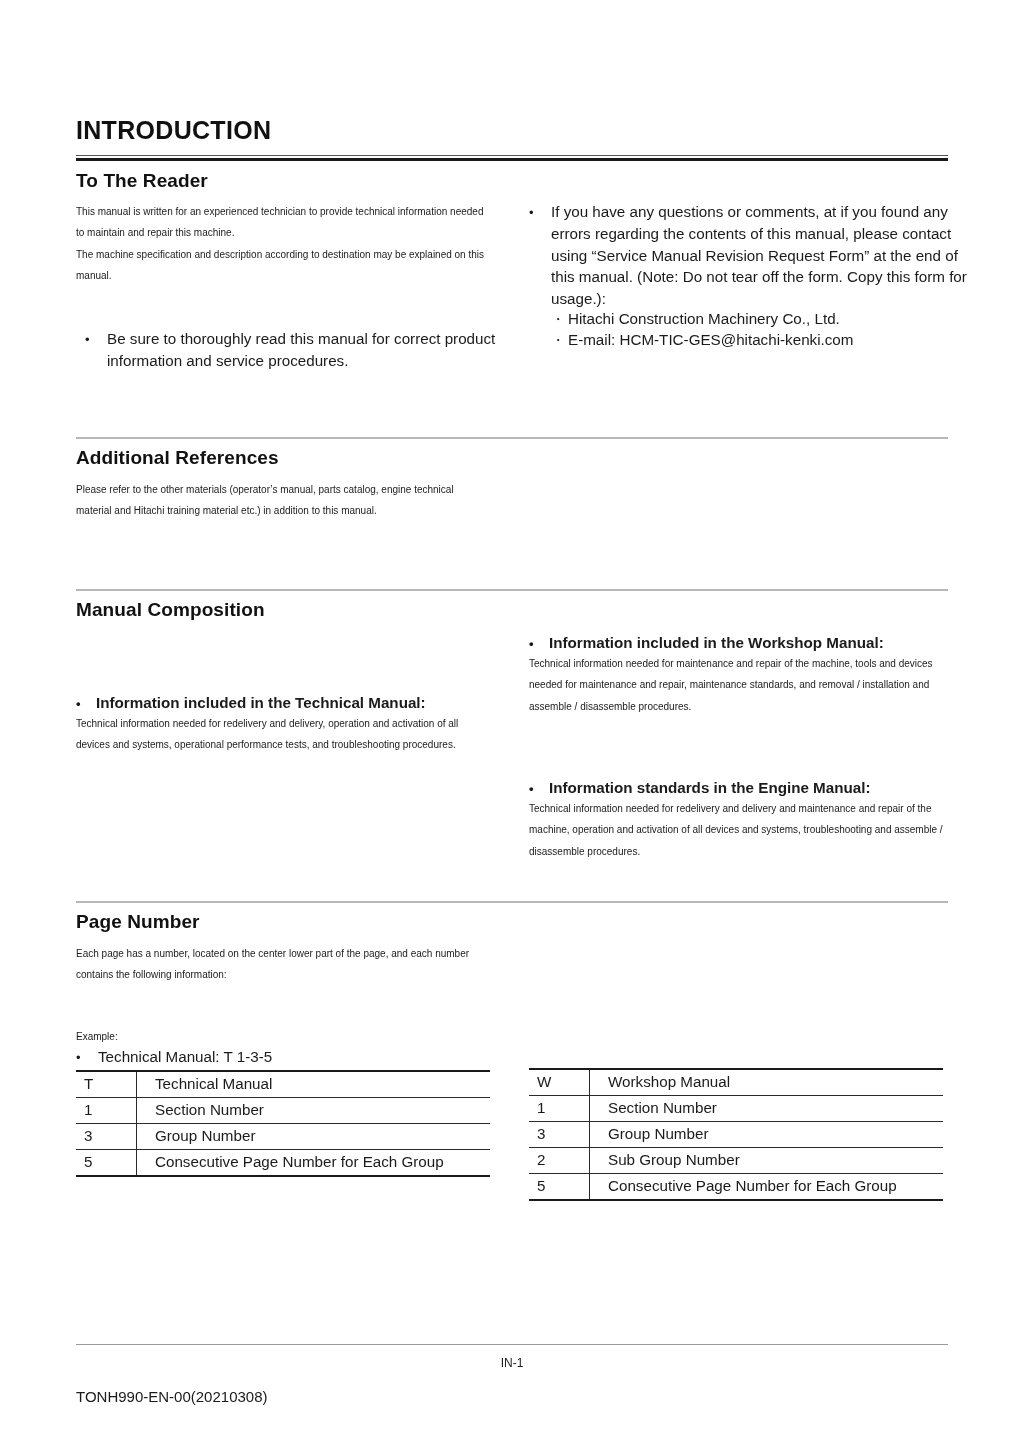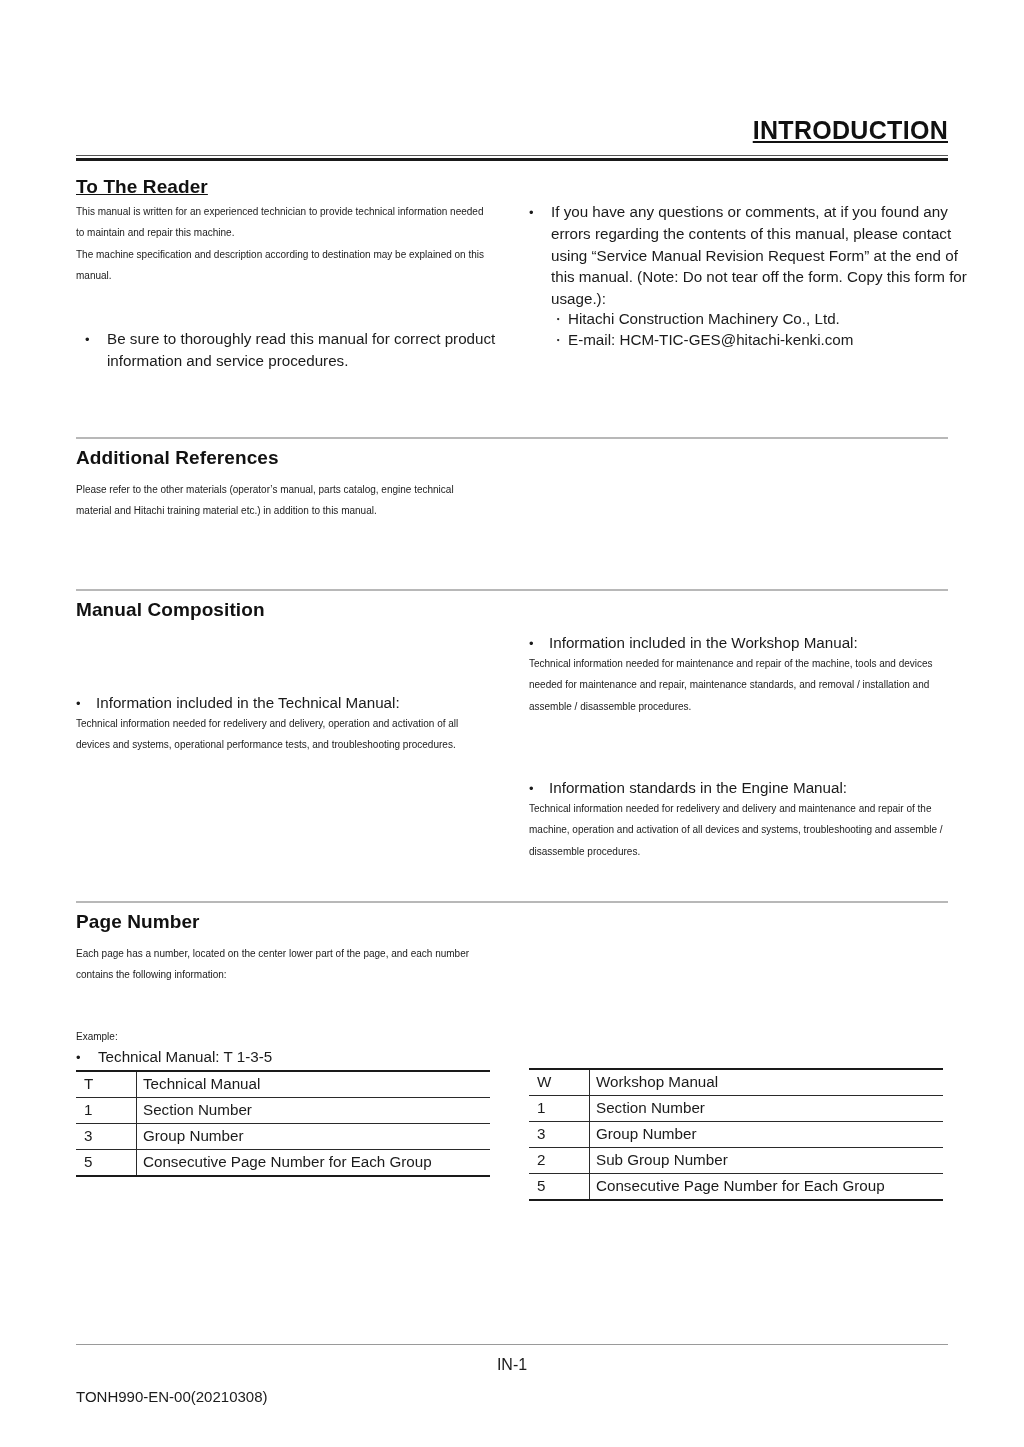--- a/index.html
+++ b/index.html
@@ -24,26 +24,25 @@
     height: 1447px;
     box-sizing: border-box;
   }
 
   
   .doc-title {
     position: absolute;
     left: 76px;
     top: 116px;
     width: 872px;
-    text-align: right;
+    text-align: left;
     font-size: 25px;
     font-weight: bold;
     letter-spacing: 0.3px;
     color: #111;
-    text-decoration: underline;
   }
 
   .title-rule {
     position: absolute;
     left: 76px;
     width: 872px;
   }
   .title-rule .thin {
     height: 1px;
     background: #555;
@@ -91,20 +90,21 @@
     line-height: 21.4px;
     color: #1b1b1b;
   }
 
   
   .bullet-para {
     position: absolute;
     font-size: 15.2px;
     line-height: 21.4px;
     color: #1b1b1b;
+    font-weight: bold;
   }
   .bullet-para .bullet-glyph {
     display: inline-block;
     width: 20px;
     text-align: left;
     font-size: 13px;
     vertical-align: baseline;
   }
 
   
@@ -155,30 +155,30 @@
   }
   .code-table tr:last-child td {
     border-bottom: 2.5px solid #1a1a1a;
   }
   .code-table td.code-cell {
     width: 52px;
     padding-left: 8px;
     border-right: 1.6px solid #2a2a2a;
   }
   .code-table td.desc-cell {
-    padding-left: 6px;
+    padding-left: 18px;
   }
 
   
   .page-num {
     position: absolute;
     left: 76px;
     width: 872px;
     text-align: center;
-    font-size: 16px;
+    font-size: 12px;
     color: #1b1b1b;
   }
   .doc-code {
     position: absolute;
     left: 76px;
     font-size: 15px;
     color: #1b1b1b;
     white-space: nowrap;
   }
 </style>
@@ -188,21 +188,21 @@
 <div class="page">
 
   <div class="doc-title">INTRODUCTION</div>
 
   <div class="title-rule" style="top:155px;">
     <div class="thin"></div>
     <div class="gap"></div>
     <div class="thick"></div>
   </div>
 
-  <div class="sec-heading" style="left:76px; top:176px;text-decoration:underline;">To The Reader</div>
+  <div class="sec-heading" style="left:76px; top:170px;">To The Reader</div>
 
   <div class="body-block" style="left:76px; top:201px; width:412px;">This manual is written for an experienced technician to provide technical information needed to maintain and repair this machine.<br>The machine specification and description according to destination may be explained on this manual.</div>
 
   <div class="bullet-hang" style="left:76px; top:328px; width:420px;margin-left:9px;">
     <span class="bullet-glyph">•</span><span>Be sure to thoroughly read this manual for correct product information and service procedures.</span>
   </div>
 
   <div class="bullet-hang" style="left:529px; top:201px; width:420px;">
     <span class="bullet-glyph">•</span><span>If you have any questions or comments, at if you found any errors regarding the contents of this manual, please contact using “Service Manual Revision Request Form” at the end of this manual. (Note: Do not tear off the form. Copy this form for usage.):</span>
   </div>

